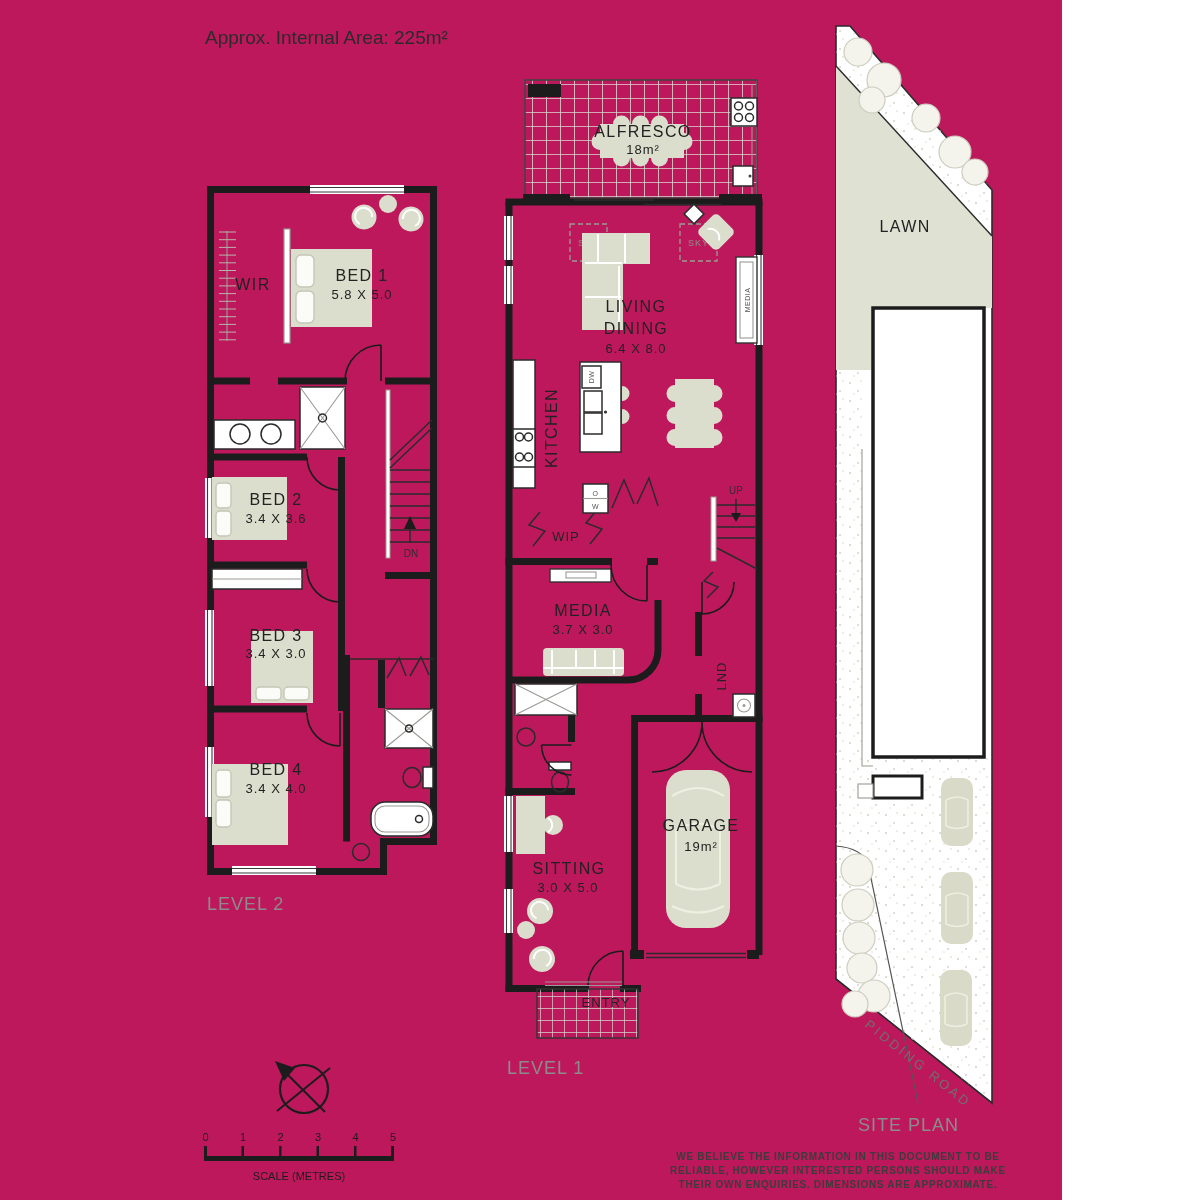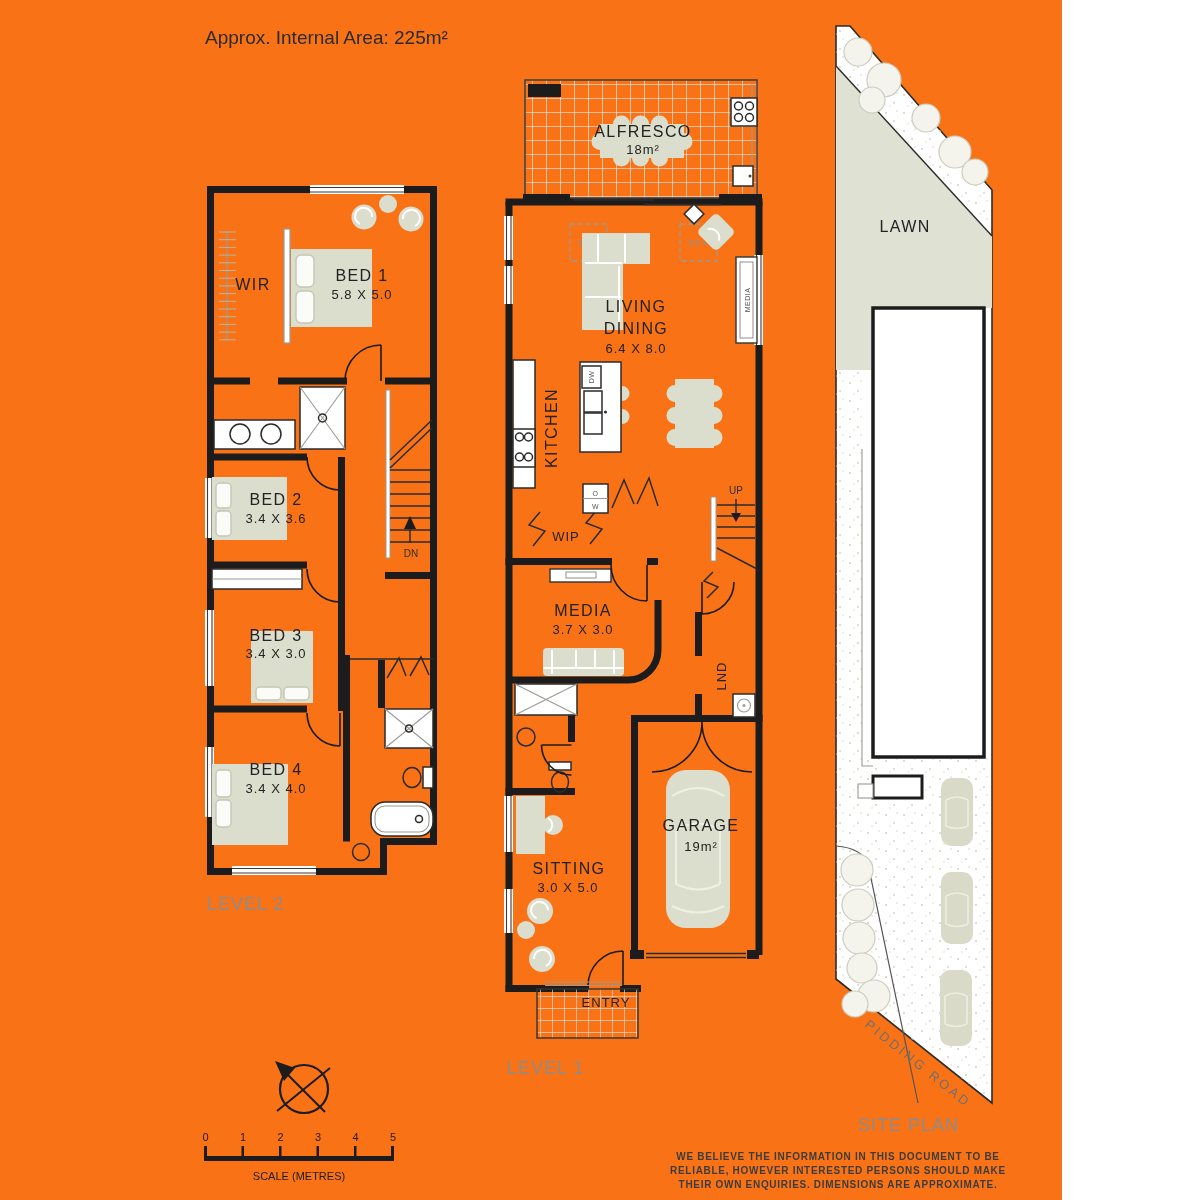--- a/index.html
+++ b/index.html
@@ -1,16 +1,16 @@
 <!DOCTYPE html>
 <html><head>
 <meta charset="utf-8">
 <style>
   html,body{margin:0;padding:0;background:#fff;}
-  #canvas{position:relative;width:1062px;height:1200px;background:#f97316;overflow:hidden;}
+  #canvas{position:relative;width:1062px;height:1200px;background:#be185d;overflow:hidden;}
   svg{position:absolute;left:0;top:0;}
   svg text{font-family:"Liberation Sans",sans-serif;fill:#2f2f2f;}
   .wall{stroke:#1c1c1c;stroke-width:7;fill:none;}
   .tl{stroke:#2b2b2b;stroke-width:1.5;fill:none;}
   .tlw{stroke:#2b2b2b;stroke-width:1.5;fill:#fff;}
   .tlg{stroke:#9a9a94;stroke-width:1.1;fill:none;}
   .door{stroke:#1c1c1c;stroke-width:1.6;fill:none;}
   .furn{fill:#dcdecd;}
   .pillow{fill:#fbfbf7;stroke:#c5c6b6;stroke-width:1.4;}
   .winr{fill:#fff;stroke:none;}

